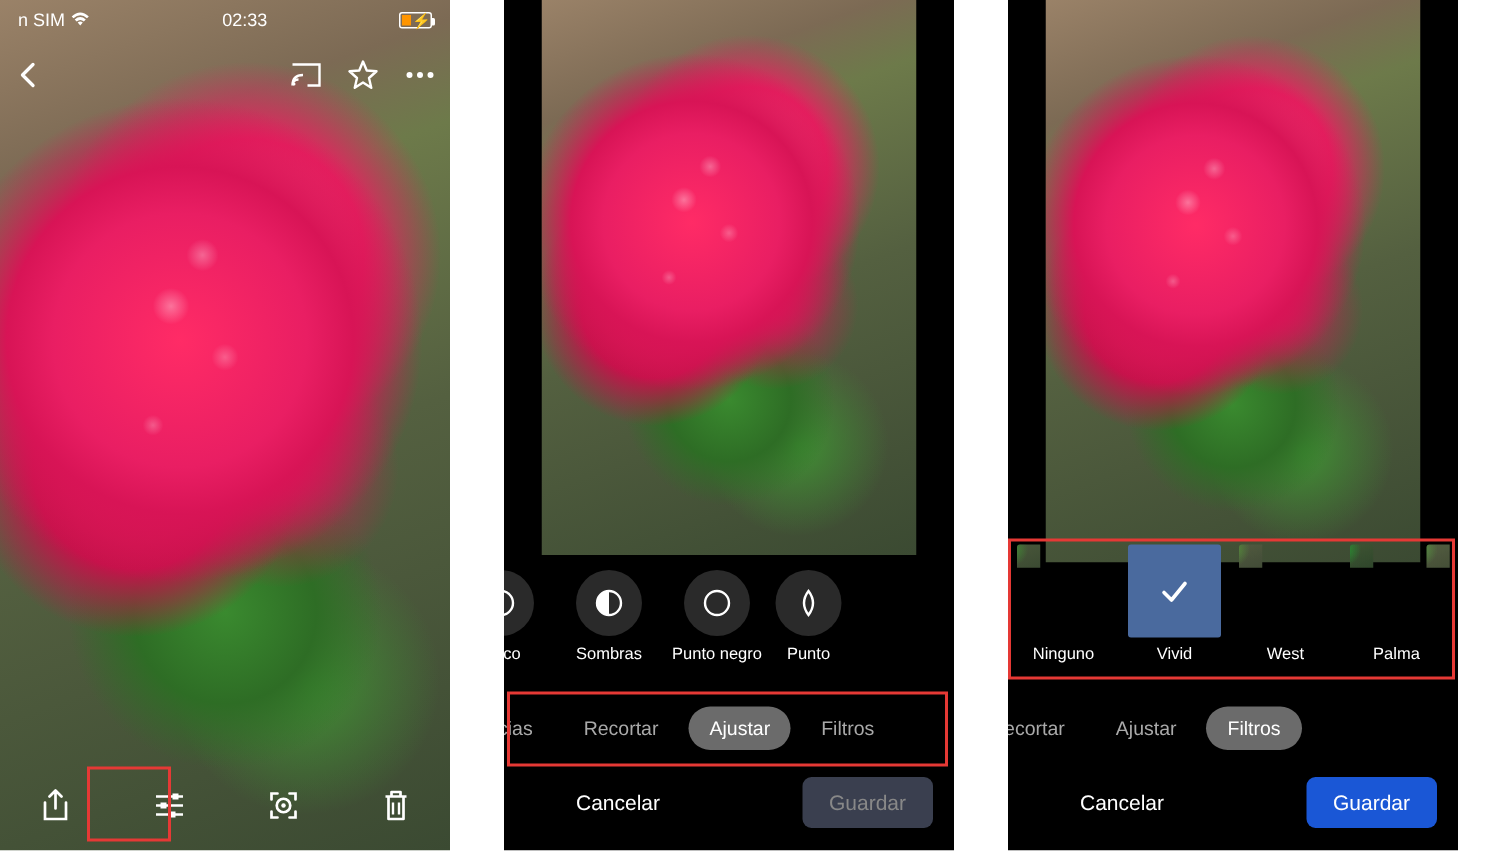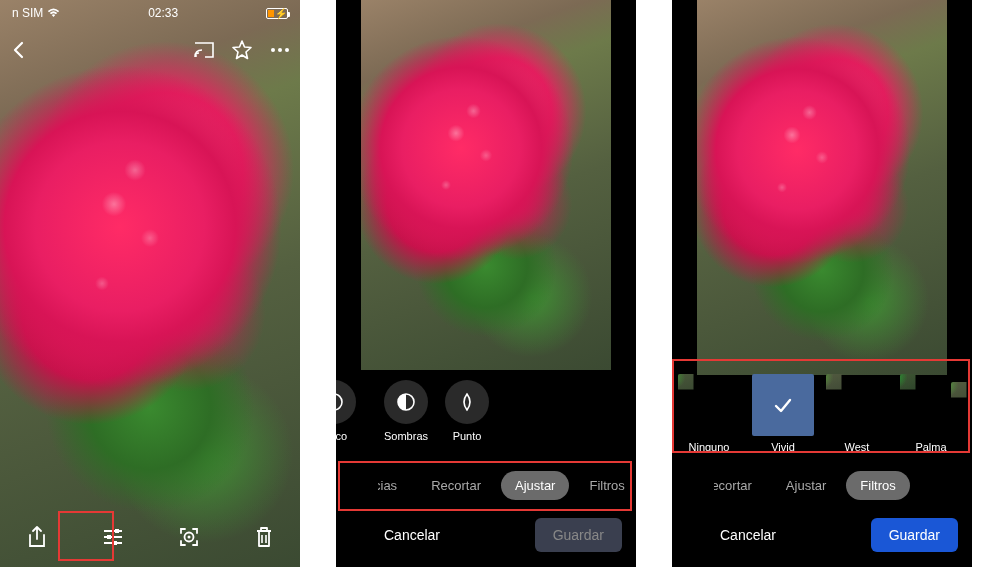--- a/index.html
+++ b/index.html
@@ -128,21 +128,20 @@
   .tabs-row {
     position: absolute;
     left: 0; right: 0; bottom: 60px;
     height: 44px;
     display: flex; align-items: center;
     gap: 6px;
     padding: 0 8px;
     color: #a9a9a9;
     font-size: 13px;
     overflow: hidden;
-    margin-left: 42px;
   }
   .tab {
     padding: 7px 14px;
     border-radius: 18px;
   }
   .tab.active { background: #6b6b6b; color: #fff; }
   .tab.clipped-left { margin-left: -26px; }
 
   .action-row {
     position: absolute; left: 0; right: 0; bottom: 10px;
@@ -158,25 +157,25 @@
     font-size: 14px;
     text-align: right;
   }
   .save-btn.enabled { background: #1a57d6; color: #fff; }
 
   
   .filters-row {
     position: absolute;
     left: 0; right: 0; bottom: 116px;
     height: 92px;
-    display: flex; align-items: center;
+    display: flex; align-items: flex-start;
     overflow: hidden;
     color:#fff;
     font-size: 11px;
-    padding-top: 16px;
+    padding-top: 4px;
   }
   .filter-item {
     flex: 0 0 auto;
     width: 70px;
     display: flex; flex-direction: column; align-items: center; gap: 5px;
     margin: 0 2px;
   }
   .filter-item.clipped-right { width: 24px; margin-right:0;}
   .filter-thumb {
     width: 62px; height: 62px;
@@ -290,20 +289,28 @@
       </div>
       <div class="adjust-item">
         <div class="adjust-circle">
           <svg width="20" height="20" viewBox="0 0 20 20">
             <circle cx="10" cy="10" r="8" stroke="#fff" stroke-width="1.6" fill="none"></circle>
             <path d="M10 2 A8 8 0 0 0 10 18 Z" fill="#fff"></path>
           </svg>
         </div>
         <span>Sombras</span>
       </div>
+      <div class="adjust-item">
+        <div class="adjust-circle">
+          <svg width="20" height="20" viewBox="0 0 20 20">
+            <circle cx="10" cy="10" r="8" stroke="#fff" stroke-width="1.6" fill="none"></circle>
+          </svg>
+        </div>
+        <span>Punto negro</span>
+      </div>
       <div class="adjust-item clipped-right">
         <div class="adjust-circle">
           <svg width="20" height="20" viewBox="0 0 20 20">
             <path d="M10 2 Q16 10 10 18 Q4 10 10 2 Z" stroke="#fff" stroke-width="1.6" fill="none"></path>
           </svg>
         </div>
         <span>Punto</span>
       </div>
     </div>
 

